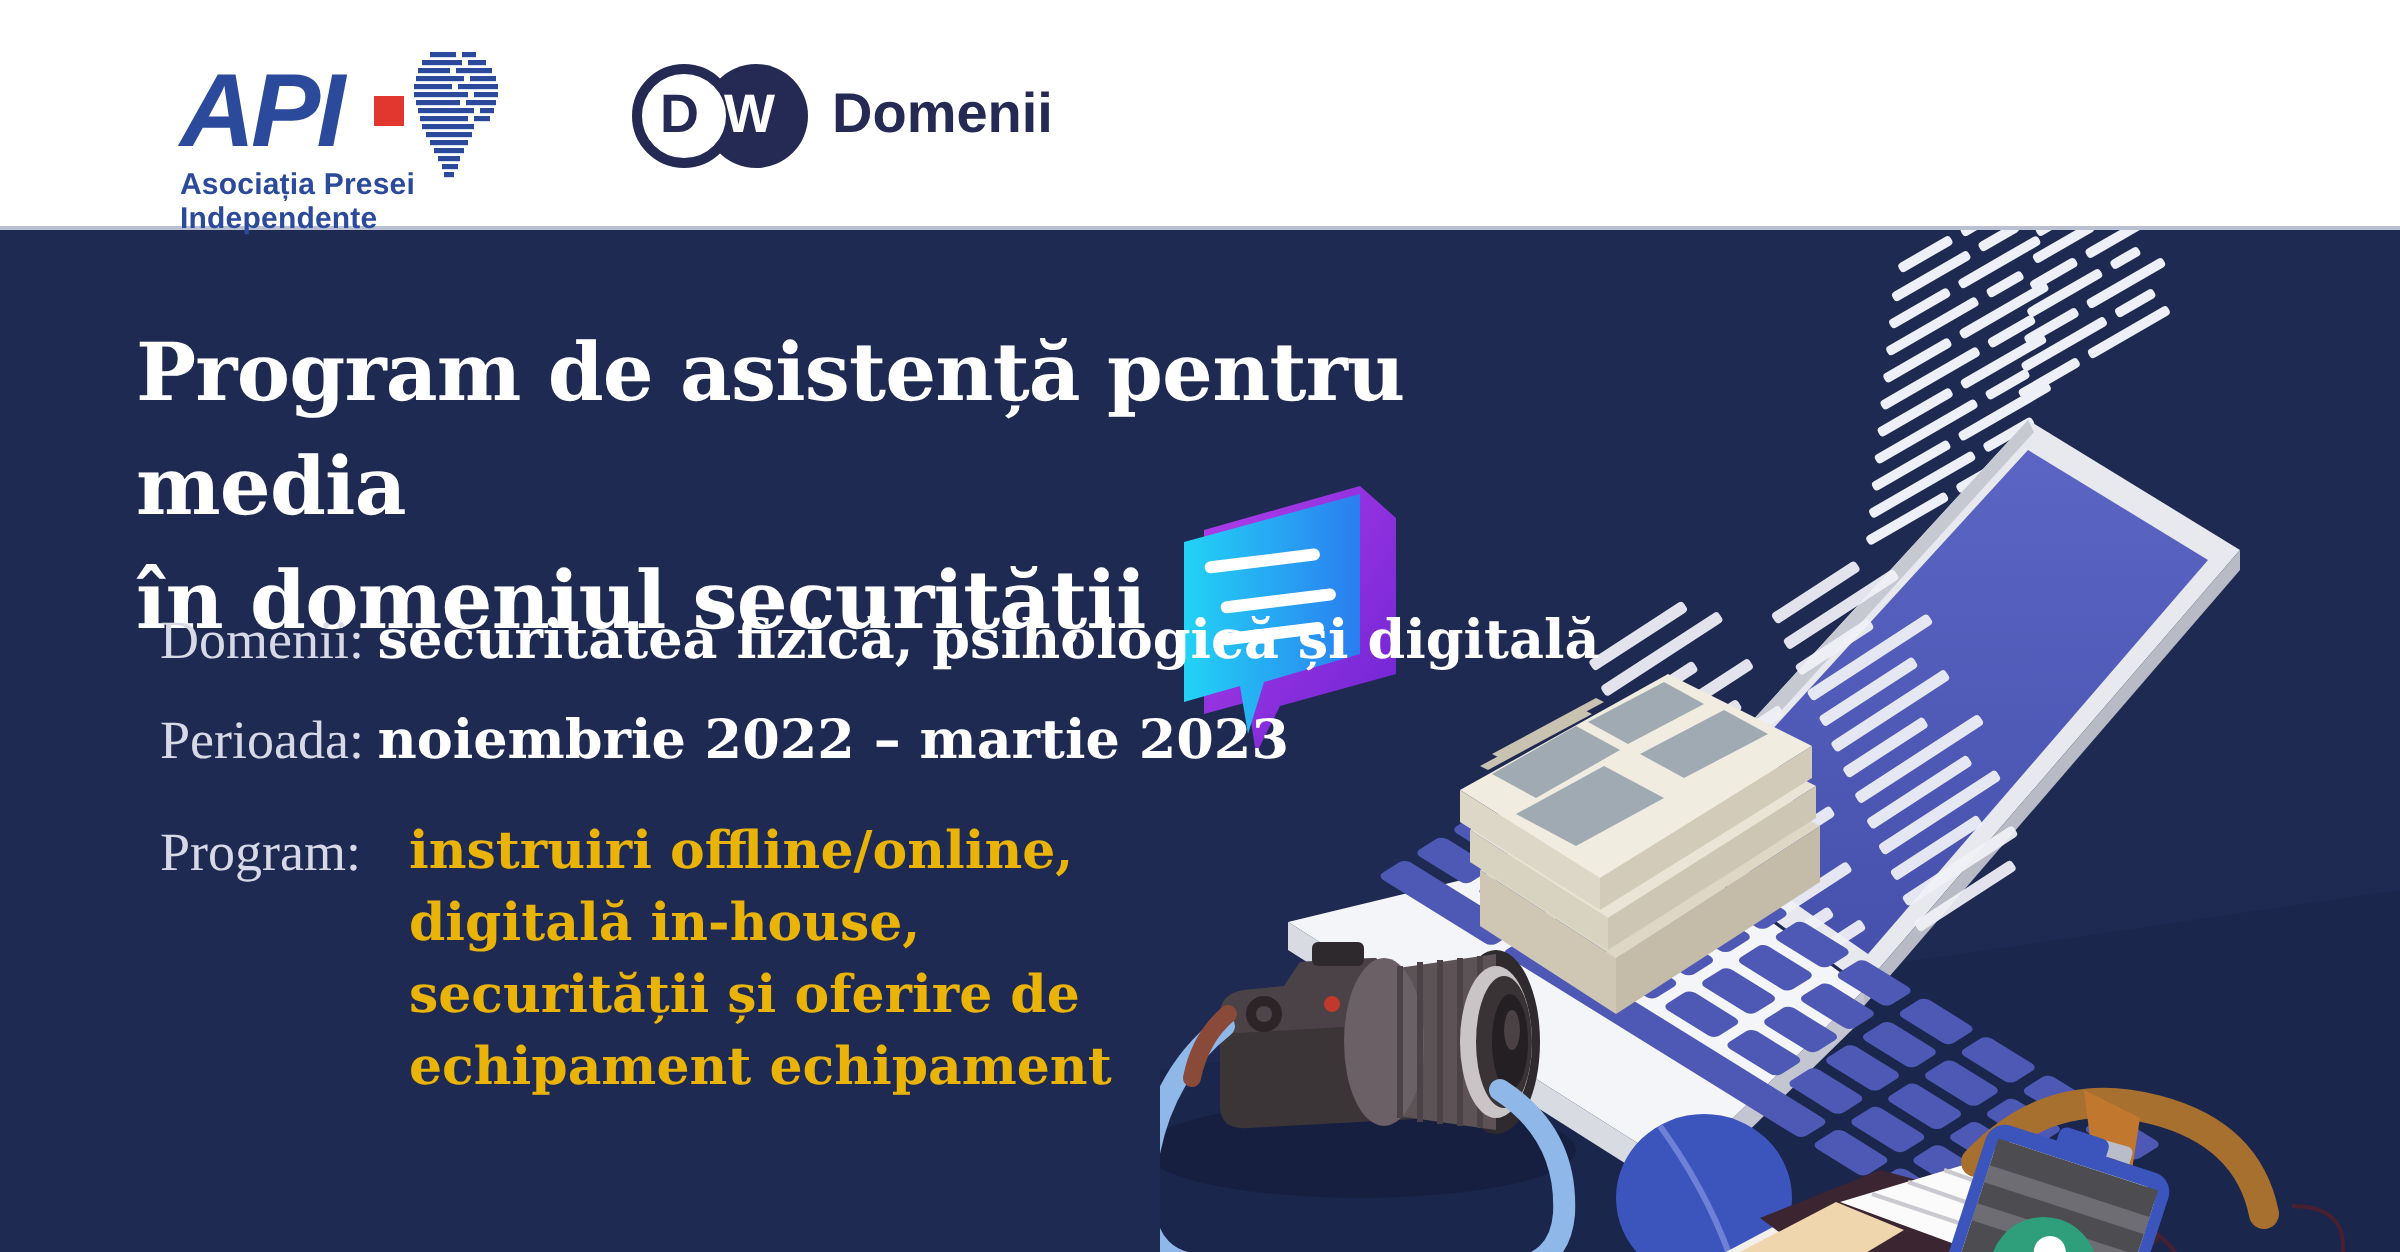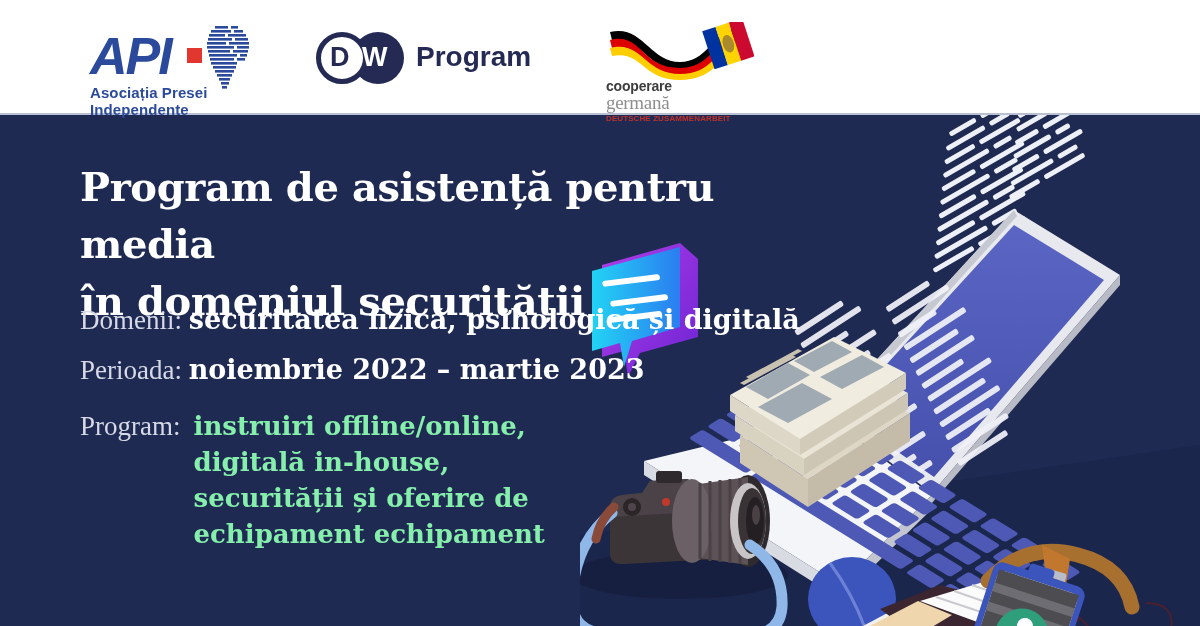--- a/index.html
+++ b/index.html
@@ -40,34 +40,34 @@
   .logo-coop{position:absolute;left:598px;top:22px;width:160px;height:90px;}
   .coop-flag{position:absolute;left:4px;top:0;width:152px;height:58px;}
   .coop-l1{position:absolute;left:8px;top:56px;font-family:"Liberation Sans",sans-serif;
     font-weight:bold;font-size:14px;color:#3d3d3d;letter-spacing:-.2px;}
   .coop-l2{position:absolute;left:8px;top:70px;font-family:"Liberation Serif",serif;
     font-size:19px;color:#8e8e8e;letter-spacing:-.3px;}
   .coop-l3{position:absolute;left:8px;top:92px;font-family:"Liberation Sans",sans-serif;
     font-weight:bold;font-size:8px;color:#c0302b;letter-spacing:.1px;}
 
   
-  .headline{position:absolute;left:80px;top:158px;width:780px;
+  .headline{position:absolute;left:68px;top:158px;width:780px;
     font-family:"DejaVu Serif","Liberation Serif",serif;font-weight:bold;
     font-size:40px;line-height:57px;color:#ffffff;letter-spacing:-.4px;}
 
   .infoline{position:absolute;left:80px;font-size:27px;line-height:34px;color:#ffffff;}
   .infoline .lbl{font-family:"Liberation Serif",serif;font-weight:normal;color:#d7dae6;}
   .infoline .val{font-family:"DejaVu Serif","Liberation Serif",serif;font-weight:bold;color:#ffffff;}
   #line-domenii{top:303px;}
   #line-perioada{top:353px;}
 
   .progblock{position:absolute;left:80px;top:408px;display:flex;align-items:flex-start;}
   .progblock .lbl{font-family:"Liberation Serif",serif;font-size:27px;line-height:36px;color:#d7dae6;white-space:nowrap;}
-  .progblock .vals{margin-left:13px;font-family:"DejaVu Serif","Liberation Serif",serif;
-    font-weight:bold;font-size:26px;line-height:36px;color:#86efac;}
+  .progblock .vals{margin-left:24px;font-family:"DejaVu Serif","Liberation Serif",serif;
+    font-weight:bold;font-size:26px;line-height:36px;color:#eab308;}
 
   
   .illus{position:absolute;right:0;top:115px;width:620px;height:511px;}
   .illus svg{display:block;}
 </style>
 </head>
 <body>
 
 <div class="poster">
 
@@ -107,39 +107,23 @@
         <rect x="21" y="62" width="5" height="2.6"></rect>
       </g>
     </svg>
   </div>
 
   <div class="logo-dw">
     <div class="dw-c2"></div>
     <div class="dw-c1"></div>
     <div class="dw-d">D</div>
     <div class="dw-w">W</div>
-    <div class="dw-text">Program</div>
-  </div>
-
-  <div class="logo-coop">
-    <svg class="coop-flag" viewBox="0 0 152 58">
-      <path d="M8 10 C40 2 48 40 78 40 C104 40 110 14 130 6 L132 6 L132 14 C112 22 106 48 78 48 C44 48 38 12 10 18 Z" fill="#000000"></path>
-      <path d="M8 18 C40 10 38 46 78 46 C108 46 112 20 132 12 L134 12 L134 21 C114 29 108 54 78 54 C40 54 42 20 10 26 Z" fill="#dd0000"></path>
-      <path d="M8 26 C40 18 42 52 78 52 C110 52 114 28 134 20 L136 20 L136 29 C116 37 110 58 78 58 C40 58 40 28 10 34 Z" fill="#ffce00"></path>
-      <g transform="rotate(-18 126 24)">
-        <rect x="106" y="2" width="14" height="40" fill="#0033a0"></rect>
-        <rect x="120" y="2" width="14" height="40" fill="#ffd400"></rect>
-        <rect x="134" y="2" width="14" height="40" fill="#cc092f"></rect>
-        <ellipse cx="127" cy="22" rx="5.5" ry="9" fill="#a98b2d"></ellipse>
-      </g>
-    </svg>
-    <div class="coop-l1">cooperare</div>
-    <div class="coop-l2">germană</div>
-    <div class="coop-l3">DEUTSCHE ZUSAMMENARBEIT</div>
-  </div>
+    <div class="dw-text">Domenii</div>
+  </div>
+
 
   <div class="illus">
     <svg width="620" height="511" viewBox="0 0 620 511">
       <defs>
         <linearGradient id="gBub" x1="0" y1="0" x2="1" y2="0">
           <stop offset="0" stop-color="#22d3f5"></stop>
             <stop offset="1" stop-color="#2b7df0"></stop>
         </linearGradient>
         <linearGradient id="gBubEdge" x1="0" y1="0" x2="1" y2="1">
           <stop offset="0" stop-color="#b03de8"></stop>

